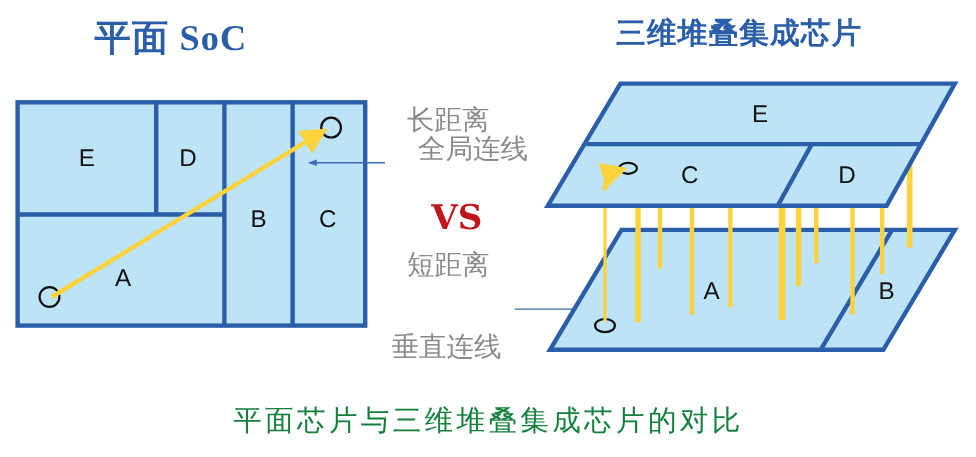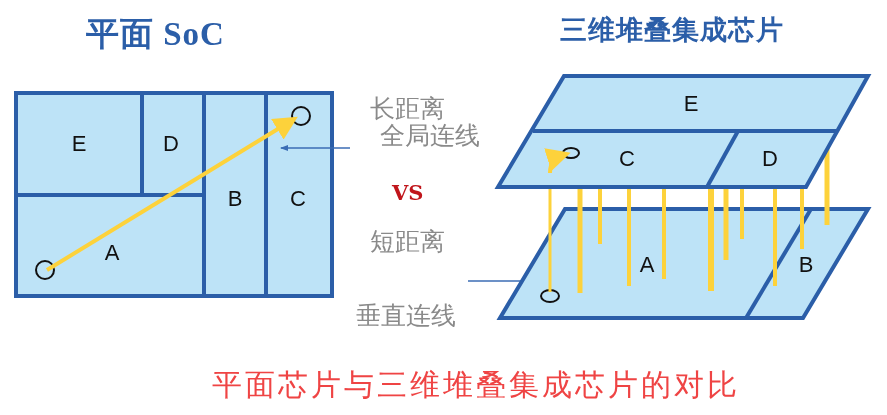--- a/index.html
+++ b/index.html
@@ -5,22 +5,22 @@
   html, body { margin: 0; padding: 0; background: #ffffff; }
   body { width: 887px; height: 415px; position: relative; overflow: hidden; font-family: "DejaVu Sans", sans-serif; }
   .title { position: absolute; color: #2b5ea8; font-weight: bold; font-family: Liberation Serif, serif; white-space: nowrap; }
   #title-left { left: 86px; top: 12px; font-size: 33px; letter-spacing: 1px; }
   #title-right { left: 560px; top: 12px; font-size: 27px; letter-spacing: 1px; }
   .mid-text { position: absolute; color: #8a8a8a; font-size: 25px; line-height: 32px; text-align: left; white-space: nowrap; font-family: "DejaVu Sans", sans-serif; }
   #mid-top-1 { left: 370px; top: 93px; }
   #mid-top-2 { left: 356px; top: 120px; margin-left: 24px; }
   #mid-bot-1 { left: 370px; top: 226px; font-family: Liberation Serif, serif; }
   #mid-bot-2 { left: 356px; top: 264px; margin-top: 36px; }
-  #vs-label { position: absolute; left: 392px; top: 180px; color: #c0151b; font-family: "DejaVu Serif", serif; font-weight: bold; font-size: 21px; }
-  #caption { position: absolute; left: 212px; top: 365px; font-family: "DejaVu Serif", serif; font-size: 30px; color: #ef4444; letter-spacing: 3px; white-space: nowrap; }
+  #vs-label { position: absolute; left: 392px; top: 180px; color: #c0151b; font-family: "DejaVu Serif", serif; font-weight: bold; font-size: 31px; }
+  #caption { position: absolute; left: 212px; top: 365px; font-family: "DejaVu Serif", serif; font-size: 26px; color: #15803d; letter-spacing: 3px; white-space: nowrap; }
   svg#diagram { position: absolute; left: 0; top: 0; }
   .block-label { font-family: "Liberation Sans", sans-serif; font-size: 22px; fill: #111; }
 </style>
 </head>
 <body>
 
 <div class="title" id="title-left">平面 SoC</div>
 <div class="title" id="title-right">三维堆叠集成芯片</div>
 
 <svg id="diagram" width="887" height="415" viewBox="0 0 887 415">

